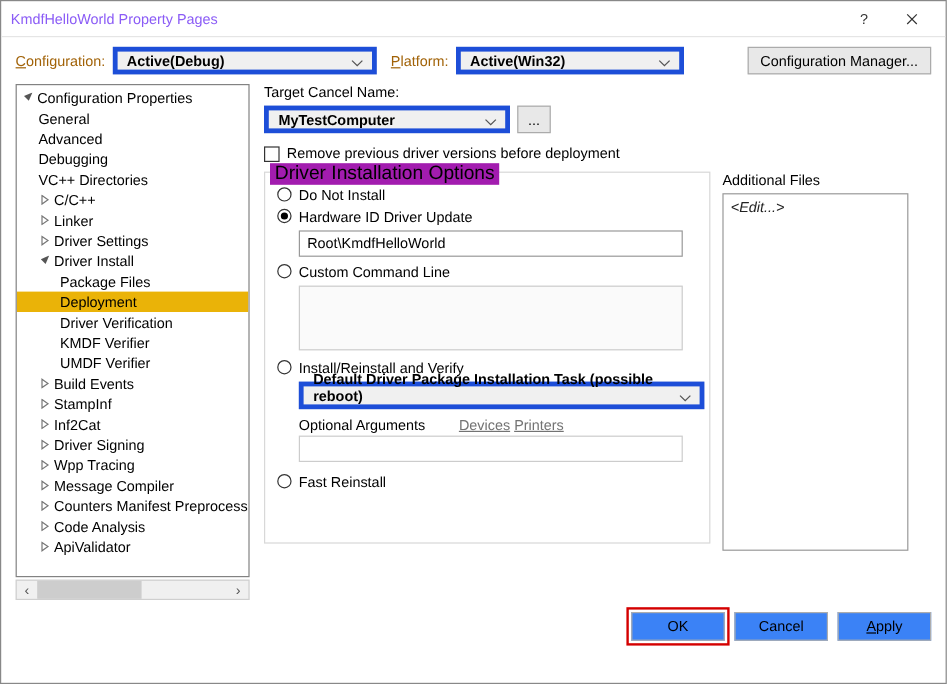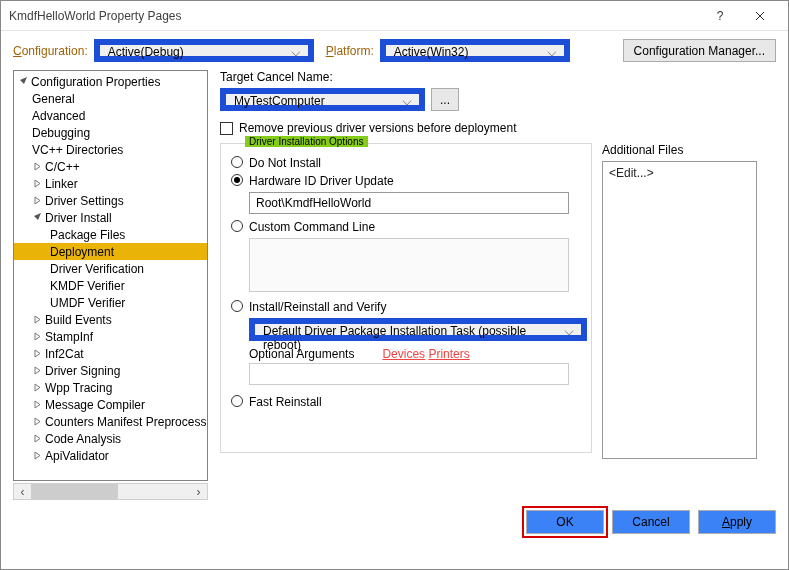--- a/index.html
+++ b/index.html
@@ -1,25 +1,25 @@
 <!DOCTYPE html>
 <html><head>
 <meta charset="utf-8">
 <style>
 * { box-sizing: border-box; margin: 0; padding: 0; font-family: "Segoe UI", Tahoma, sans-serif; font-size: 12px; }
 body { background: #fff; width: 789px; height: 570px; overflow: hidden; border: 1px solid #888; }
 
 .titlebar { height: 30px; display: flex; align-items: center; padding: 0 8px; border-bottom: 1px solid #e5e5e5; }
-.titlebar .title { flex: 1; color: #404040; }
+.titlebar .title { flex: 1; color: #8b5cf6; }
 .titlebar .btn { width: 40px; height: 30px; display: flex; align-items: center; justify-content: center; color: #333; }
 
 .toprow { display: flex; align-items: center; gap: 6px; padding: 8px 12px; }
 .label { color: #a16207; }
 .underline-letter { text-decoration: underline; }
-.combo { height: 23px; border: 6px solid #1d4ed8; background: #f0f0f0; display: flex; align-items: flex-start; padding: 0 6px 0 8px; position: relative; }
+.combo { height: 23px; border: 4px solid #1d4ed8; background: #f0f0f0; display: flex; align-items: flex-end; padding: 0 6px 0 8px; position: relative; font-weight: bold; }
 .combo .txt { flex: 1; }
 .combo .arrow { width: 12px; text-align: center; color: #555; }
 .cfgmgr-btn { height: 23px; border: 1px solid #ababab; background: #e8e8e8; padding: 0 10px; }
 
 .main { display: flex; padding: 0 12px 10px 12px; gap: 8px; height: 440px; }
 .tree-wrap { width: 195px; display: flex; flex-direction: column; }
 .tree { flex: 1; border: 1px solid #828282; overflow: hidden; background: #fff; padding: 2px 0; }
 .tree-row { display: flex; align-items: center; height: 17px; padding-left: 4px; white-space: nowrap; cursor: default; }
 .tree-row.sel { background: #eab308; }
 .expander { width: 11px; height: 11px; margin-right: 2px; display: inline-flex; align-items: center; justify-content: center; }
@@ -32,34 +32,34 @@
 .hscroll .thumb { position: absolute; left: 0; top: 0; height: 100%; width: 55%; background: #cdcdcd; }
 
 .content { flex: 1; padding: 0 4px; position: relative; }
 .field-label { margin-bottom: 4px; }
 .device-row { display: flex; gap: 6px; align-items: center; margin-bottom: 10px; }
 .device-combo { width: 205px; }
 .browse-btn { width: 28px; height: 23px; border: 1px solid #ababab; background: #e8e8e8; display: flex; align-items: center; justify-content: center; }
 .check-row { display: flex; align-items: center; gap: 6px; margin-bottom: 8px; }
 .check-box { width: 13px; height: 13px; border: 1px solid #333; background: #fff; }
 .fieldset { border: 1px solid #d8d8d8; padding: 8px 10px 10px 10px; position: relative; margin-bottom: 0; }
-.legend { position: absolute; top: -8px; left: 24px; background: #84cc16; padding: 0 4px; font-size: 10px; }
+.legend { position: absolute; top: -8px; left: 4px; background: #a21caf; padding: 0 4px; font-size: 16px; }
 .radio-row { display: flex; gap: 6px; margin: 4px 0; }
 .radio { width: 12px; height: 12px; border: 1px solid #333; border-radius: 50%; display: inline-flex; align-items: center; justify-content: center; }
 .radio.checked::after { content: ""; width: 6px; height: 6px; background: #000; border-radius: 50%; }
 .text-input { width: 320px; height: 22px; border: 1px solid #999; padding: 0 6px; display: flex; align-items: center; margin: 2px 0 6px 18px; }
 .textarea { width: 320px; height: 54px; border: 1px solid #ccc; background: #fafafa; margin: 2px 0 8px 18px; }
 .install-combo { width: 338px; margin: 2px 0 6px 18px; background: #f0f0f0; }
 .opt-row { display: flex; align-items: flex-start; gap: 28px; margin: 6px 0 2px 18px; }
-.link { color: #ef4444; text-decoration: underline; cursor: pointer; }
+.link { color: #737373; text-decoration: underline; cursor: pointer; }
 .opt-input { width: 320px; height: 22px; border: 1px solid #ccc; margin: 2px 0 10px 18px; }
 
 .addl-col { width: 155px; }
 .addl-box { width: 155px; height: 298px; border: 1px solid #999; padding: 4px 6px; }
-.edit-txt { color: #222; }
+.edit-txt { color: #222; font-style: italic; }
 
 .right-cols { display: flex; gap: 10px; }
 
 .footer { display: flex; justify-content: flex-end; gap: 8px; padding: 0 12px 12px 0; }
 .btn-std { width: 78px; height: 24px; border: 1px solid #adadad; background: #3b82f6; }
 .ok-highlight { outline: 2px solid #d40000; outline-offset: 2px; }
 </style>
 </head>
 <body>
 

